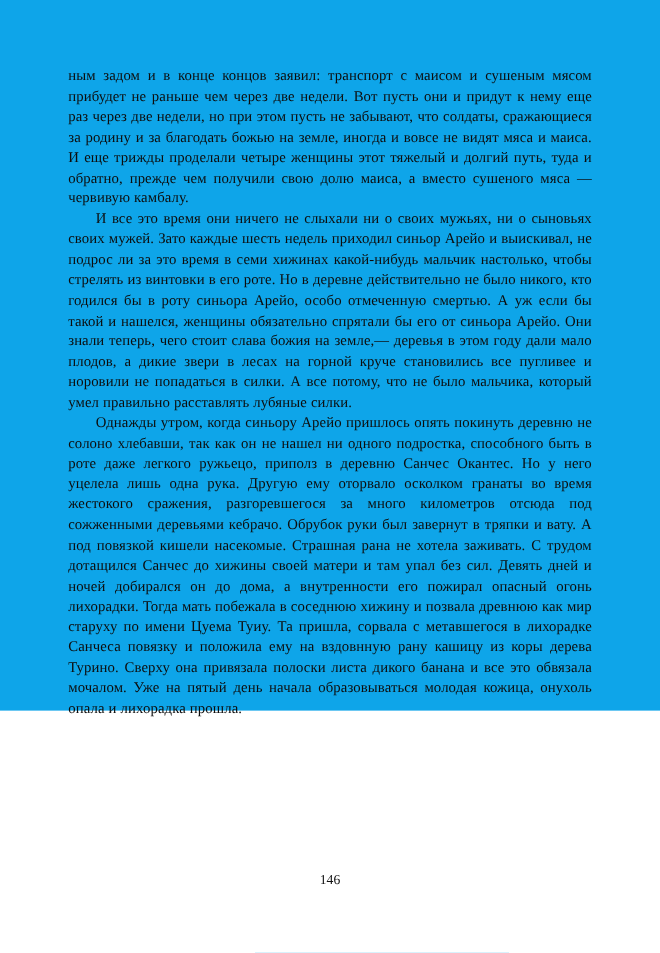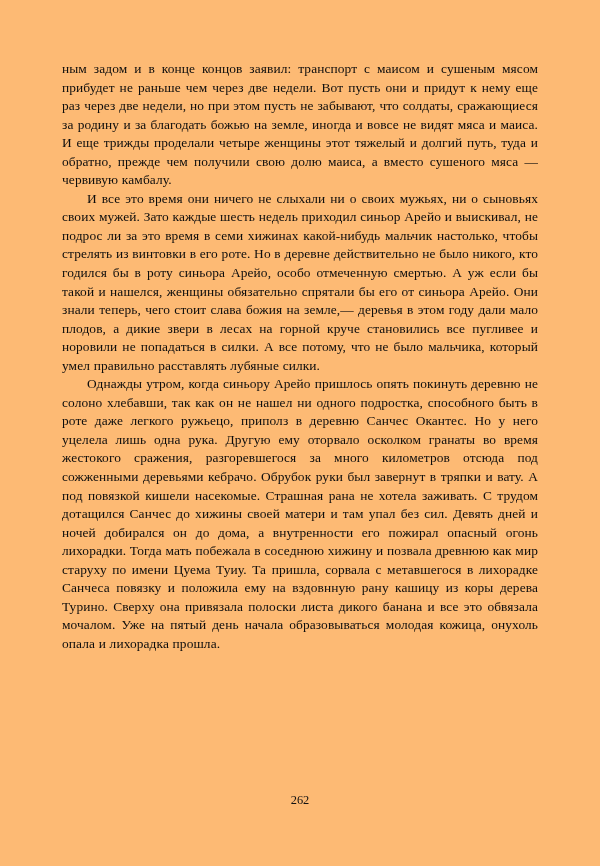--- a/index.html
+++ b/index.html
@@ -10,22 +10,22 @@
   body {
     width: 600px;
     height: 866px;
     font-family: "Liberation Serif", serif;
     color: #0d0d0d;
     overflow: hidden;
   }
   .page {
     position: relative;
     width: 600px;
-    height: 866px;
-    background: #fdba74;
+    height: 646px;
+    background: #0ea5e9;
   }
   .text-block {
     position: absolute;
     left: 62px;
     top: 60px;
     width: 476px;
   }
   p {
     margin: 0;
     font-size: 13.4px;
@@ -53,14 +53,14 @@
 </style>
 </head>
 <body>
 
 <div class="page">
   <div class="text-block">
     <p>ным задом и в конце концов заявил: транспорт с маисом и сушеным мясом прибудет не раньше чем через две недели. Вот пусть они и придут к нему еще раз через две недели, но при этом пусть не забывают, что солдаты, сражающиеся за родину и за благодать божью на земле, иногда и вовсе не видят мяса и маиса. И еще трижды проделали четыре женщины этот тяжелый и долгий путь, туда и обратно, прежде чем получили свою долю маиса, а вместо сушеного мяса — червивую камбалу.</p>
     <p class="indent">И все это время они ничего не слыхали ни о своих мужьях, ни о сыновьях своих мужей. Зато каждые шесть недель приходил синьор Арейо и выискивал, не подрос ли за это время в семи хижинах какой-нибудь мальчик настолько, чтобы стрелять из винтовки в его роте. Но в деревне действительно не было никого, кто годился бы в роту синьора Арейо, особо отмеченную смертью. А уж если бы такой и нашелся, женщины обязательно спрятали бы его от синьора Арейо. Они знали теперь, чего стоит слава божия на земле,— деревья в этом году дали мало плодов, а дикие звери в лесах на горной круче становились все пугливее и норовили не попадаться в силки. А все потому, что не было мальчика, который умел правильно расставлять лубяные силки.</p>
     <p class="indent">Однажды утром, когда синьору Арейо пришлось опять покинуть деревню не солоно хлебавши, так как он не нашел ни одного подростка, способного быть в роте даже легкого ружьецо, приполз в деревню Санчес Окантес. Но у него уцелела лишь одна рука. Другую ему оторвало осколком гранаты во время жестокого сражения, разгоревшегося за много километров отсюда под сожженными деревьями кебрачо. Обрубок руки был завернут в тряпки и вату. А под повязкой кишели насекомые. Страшная рана не хотела заживать. С трудом дотащился Санчес до хижины своей матери и там упал без сил. Девять дней и ночей добирался он до дома, а внутренности его пожирал опасный огонь лихорадки. Тогда мать побежала в соседнюю хижину и позвала древнюю как мир старуху по имени Цуема Туиу. Та пришла, сорвала с метавшегося в лихорадке Санчеса повязку и положила ему на вздовнную рану кашицу из коры дерева Турино. Сверху она привязала полоски листа дикого банана и все это обвязала мочалом. Уже на пятый день начала образовываться молодая кожица, онухоль опала и лихорадка прошла.</p>
   </div>
-  <div class="folio">262</div>
+  <div class="folio">146</div>
 </div>
 
 </body></html>

